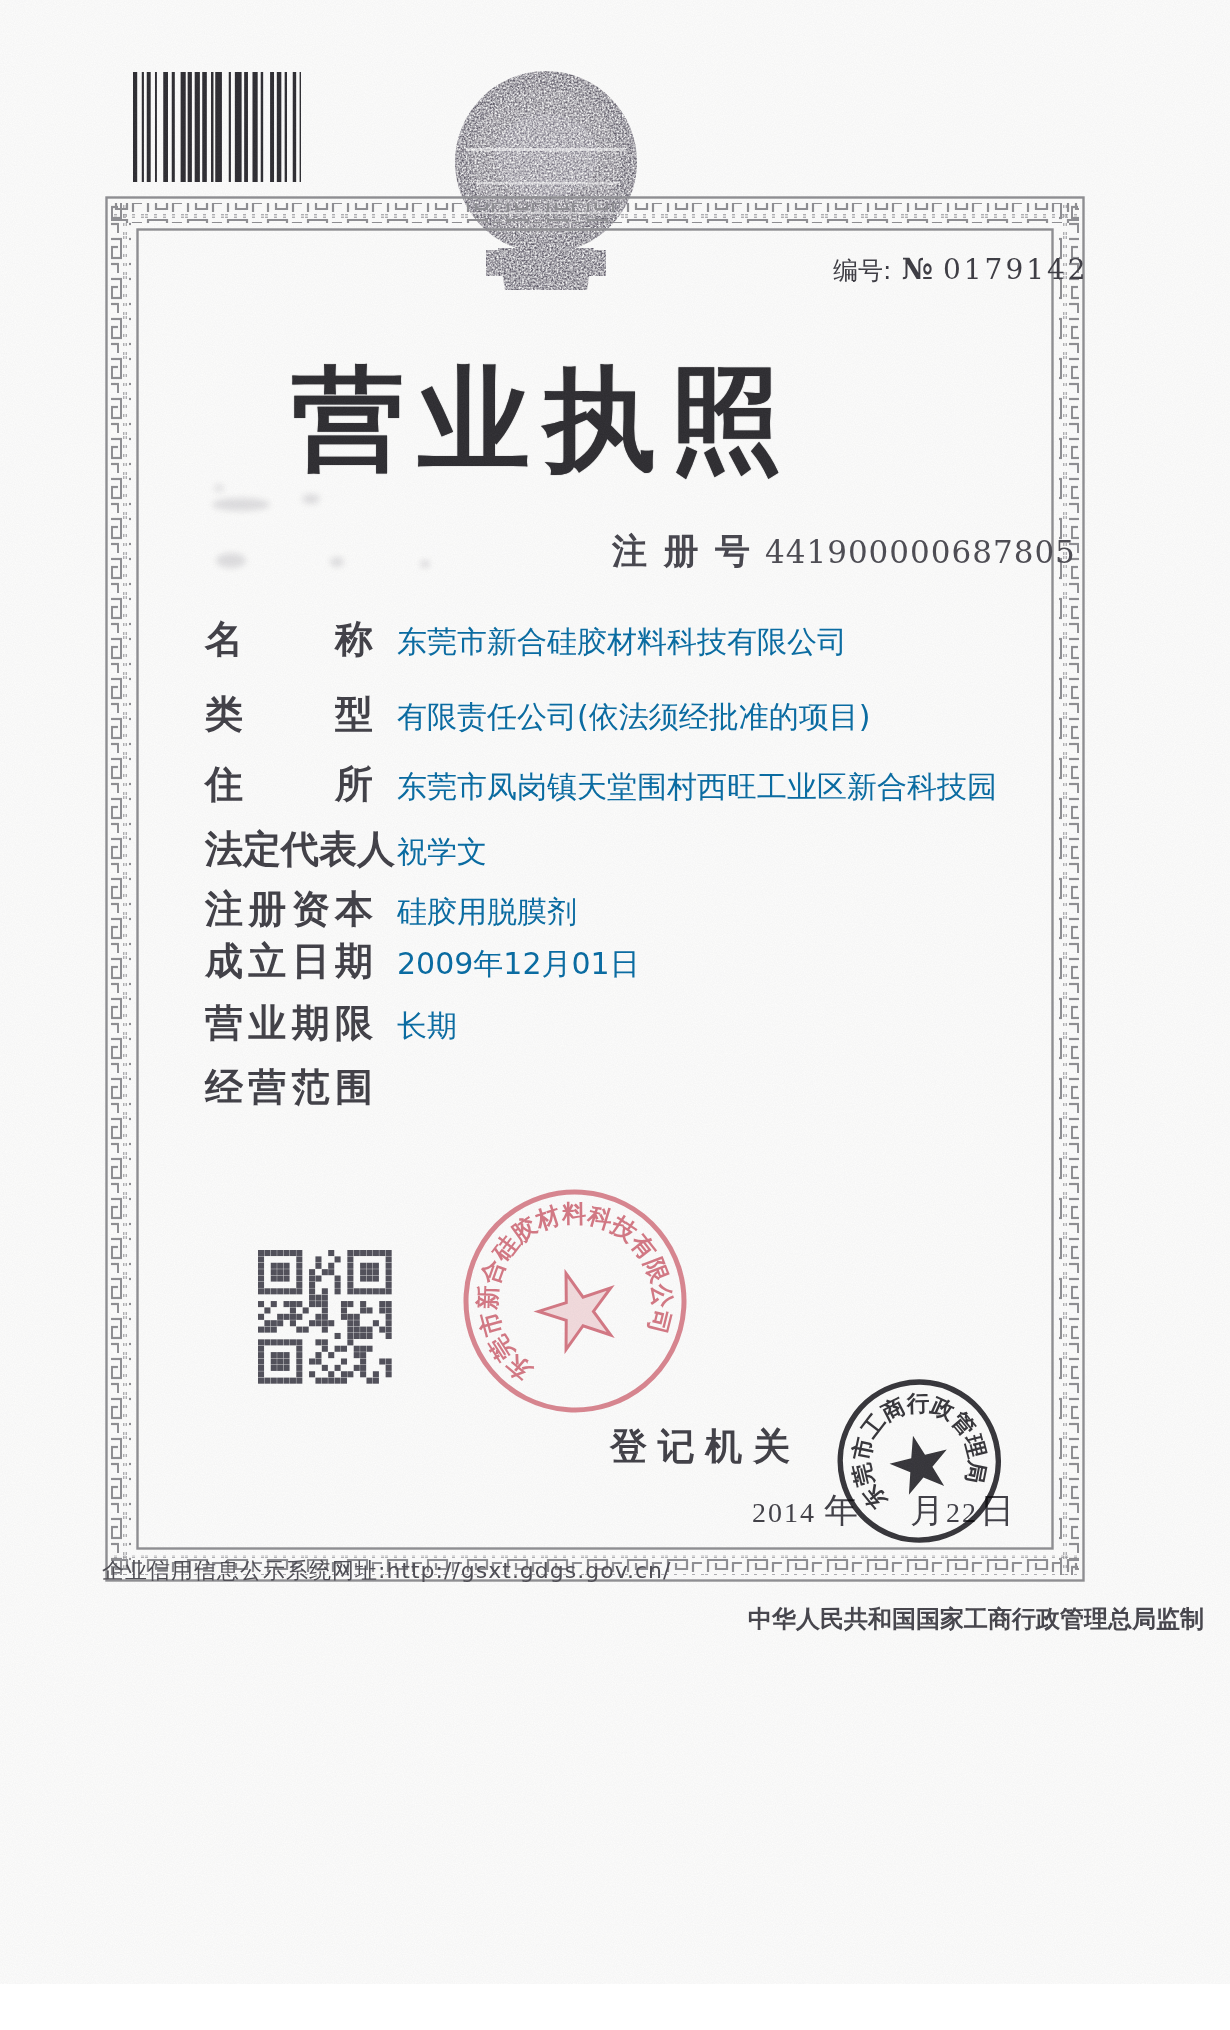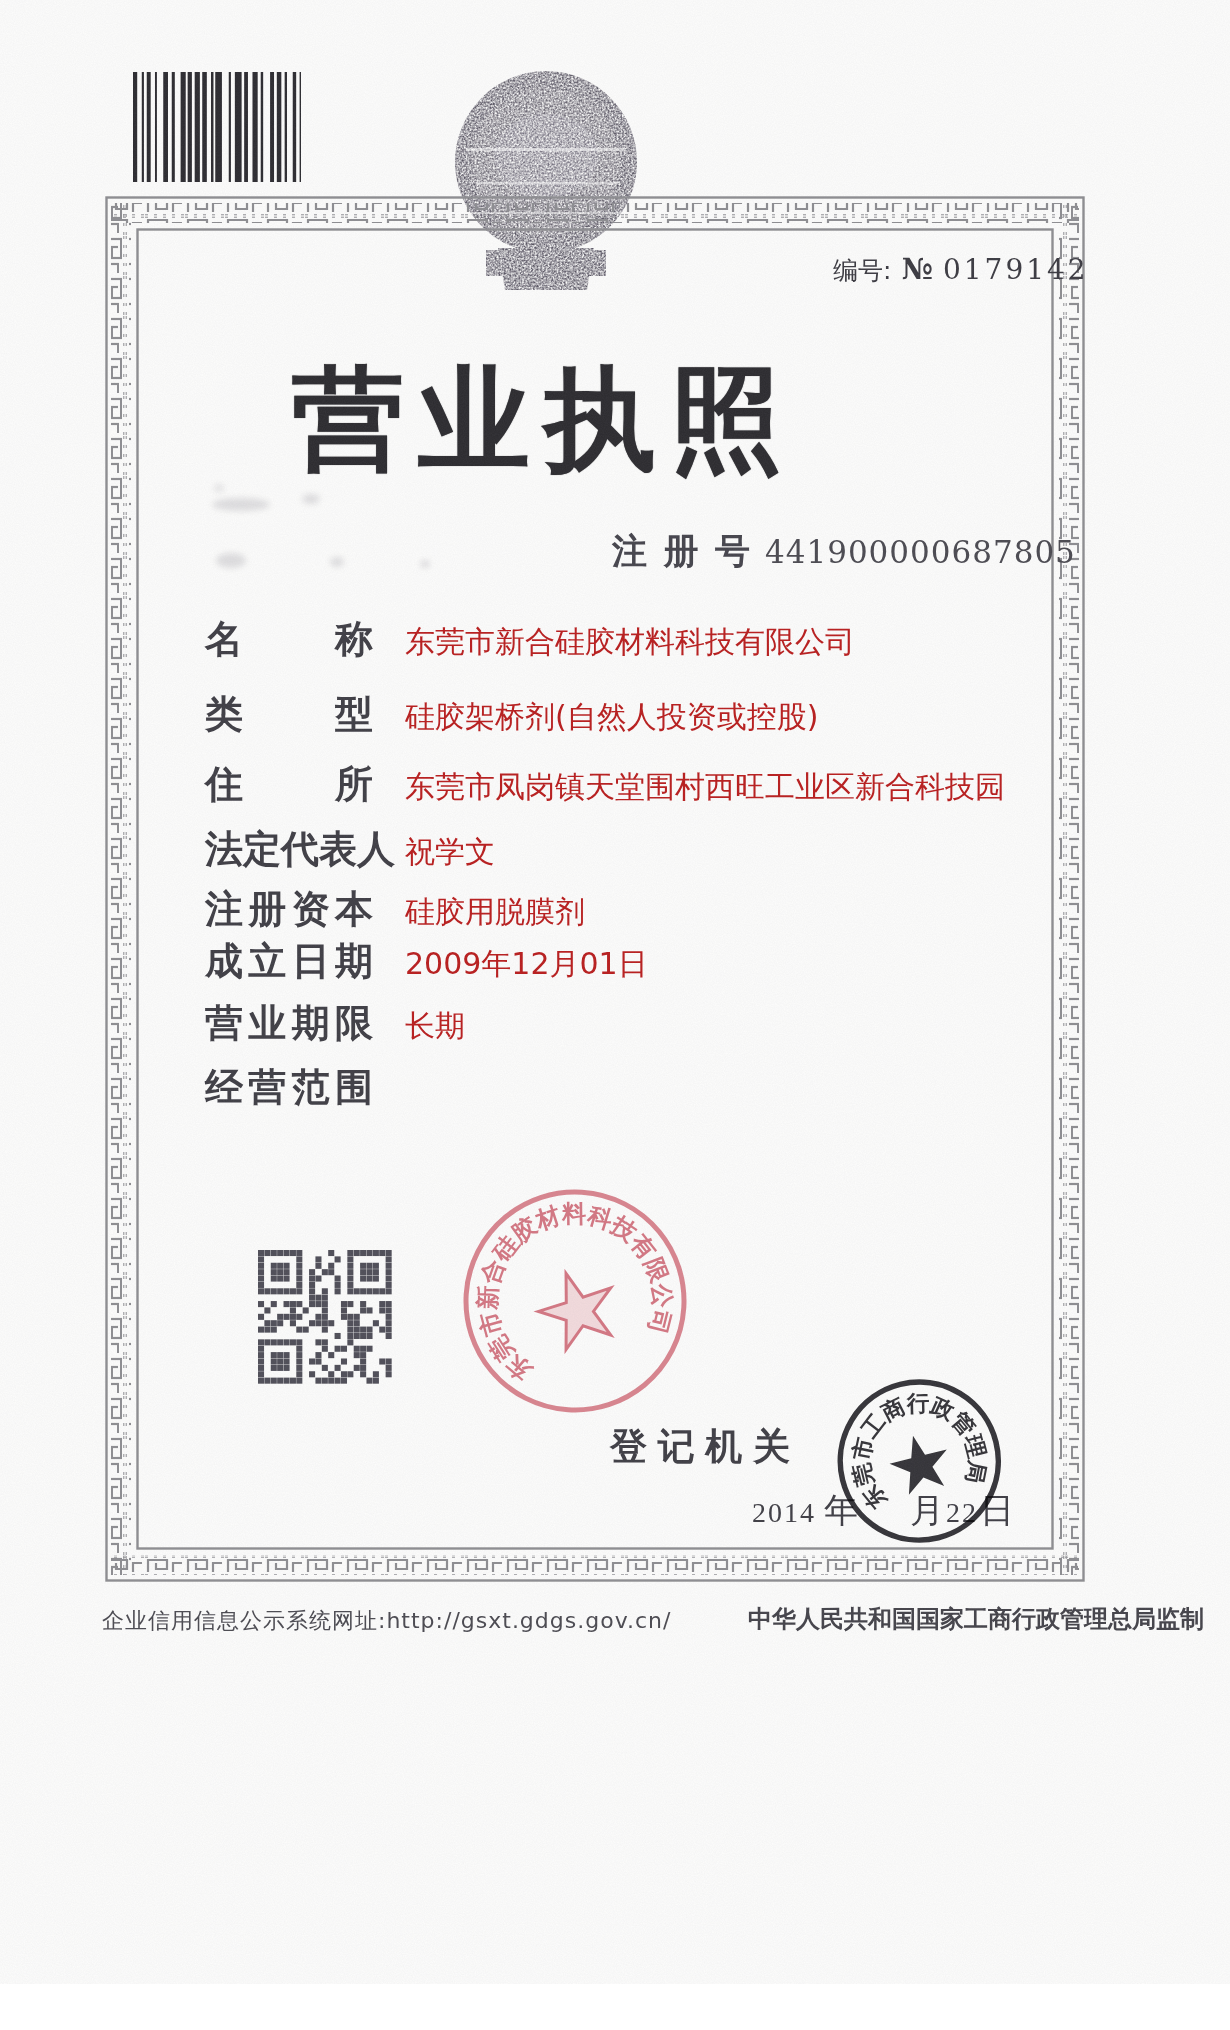--- a/index.html
+++ b/index.html
@@ -21,41 +21,41 @@
          font-size:112px;line-height:126px;font-weight:900;color:#2b2a2e;
          text-shadow:0 0 1px rgba(20,20,25,.65);}
   
   .regno{position:absolute;left:612px;top:528px;display:flex;align-items:baseline;}
   .regno .lbl{width:138px;display:flex;justify-content:space-between;font-size:35px;font-weight:600;color:#44434b;}
   .regno .val{margin-left:15px;font-family:"DejaVu Serif",serif;font-size:31px;color:#4a4950;letter-spacing:1px;}
   
   .row{position:absolute;left:205px;display:flex;align-items:baseline;}
   .row .lbl{width:168px;min-width:168px;display:flex;justify-content:space-between;
             font-size:38px;font-weight:600;color:#3e3d44;line-height:46px;}
-  .row .val{margin-left:32px;font-size:30px;color:#b91c1c;line-height:40px;}
+  .row .val{margin-left:24px;font-size:30px;color:#0369a1;line-height:40px;}
   .row .val.small{font-size:26px;line-height:35px;width:648px;}
   .r1{top:616px}.r2{top:691px}.r3{top:761px}.r4{top:826px}
   .r5{top:886px}.r6{top:938px}.r7{top:1000px}.r8{top:1064px}
   
   .qr{position:absolute;left:258px;top:1250px;width:134px;height:134px;}
   
   .red-seal{position:absolute;left:452px;top:1178px;width:246px;height:246px;
             transform:rotate(-18deg);mix-blend-mode:multiply;opacity:.85;}
   
   .registrar{position:absolute;left:610px;top:1422px;width:180px;display:flex;justify-content:space-between;
              font-size:37px;font-weight:600;color:#3e3d44;}
   
   .date{position:absolute;left:752px;top:1488px;font-size:34px;color:#3e3d44;display:flex;align-items:baseline;}
   .date .num{font-family:Liberation Serif, serif;font-size:28px;letter-spacing:2px;}
   .date .u-year{margin-left:8px}.date .u-month{margin-left:52px}.date .d-day{margin-left:2px}.date .u-day{margin-left:2px}
   
   .blk-seal{position:absolute;left:832px;top:1376px;width:176px;height:176px;
             transform:rotate(-14deg);mix-blend-mode:multiply;opacity:.93;}
   
-  .footer-left{position:absolute;left:102px;top:1606px;font-size:22px;color:#4a4950;letter-spacing:1px;}
+  .footer-left{position:absolute;left:102px;top:1556px;font-size:22px;color:#4a4950;letter-spacing:1px;}
   .footer-right{position:absolute;left:748px;top:1603px;font-size:24px;font-weight:600;color:#434249;}
   
   .smudge{position:absolute;background:#9a98a0;filter:blur(3px);border-radius:50%;opacity:.3;}
   .sm1{left:212px;top:498px;width:58px;height:13px;}
   .sm2{left:302px;top:494px;width:18px;height:10px;}
   .sm3{left:216px;top:553px;width:30px;height:15px;}
   .sm4{left:330px;top:557px;width:14px;height:10px;}
   .sm5{left:420px;top:560px;width:10px;height:8px;}
   .sm6{left:214px;top:484px;width:10px;height:8px;opacity:.25;}
   
@@ -162,21 +162,21 @@
         <span>名</span>
         <span>称</span>
       </span>
     <span class="val">东莞市新合硅胶材料科技有限公司</span>
   </div>
   <div class="row r2">
     <span class="lbl">
         <span>类</span>
         <span>型</span>
       </span>
-    <span class="val">硅胶架桥剂(自然人投资或控股)</span>
+    <span class="val">有限责任公司(依法须经批准的项目)</span>
   </div>
   <div class="row r3">
     <span class="lbl">
         <span>住</span>
         <span>所</span>
       </span>
     <span class="val">东莞市凤岗镇天堂围村西旺工业区新合科技园</span>
   </div>
   <div class="row r4">
     <span class="lbl">

